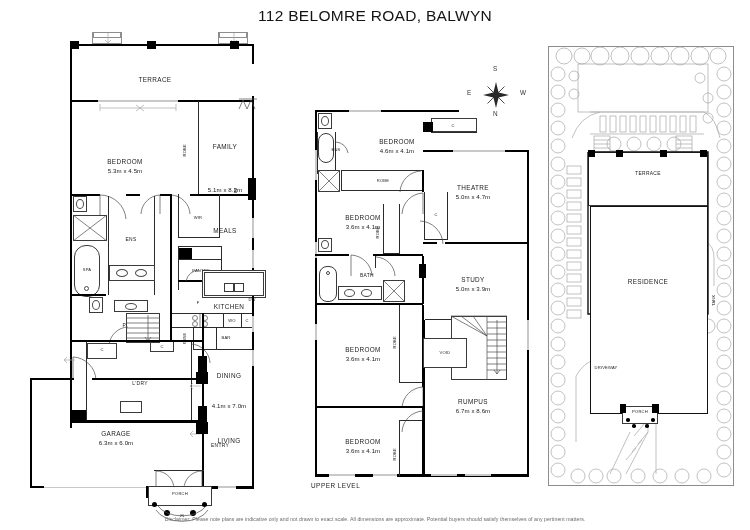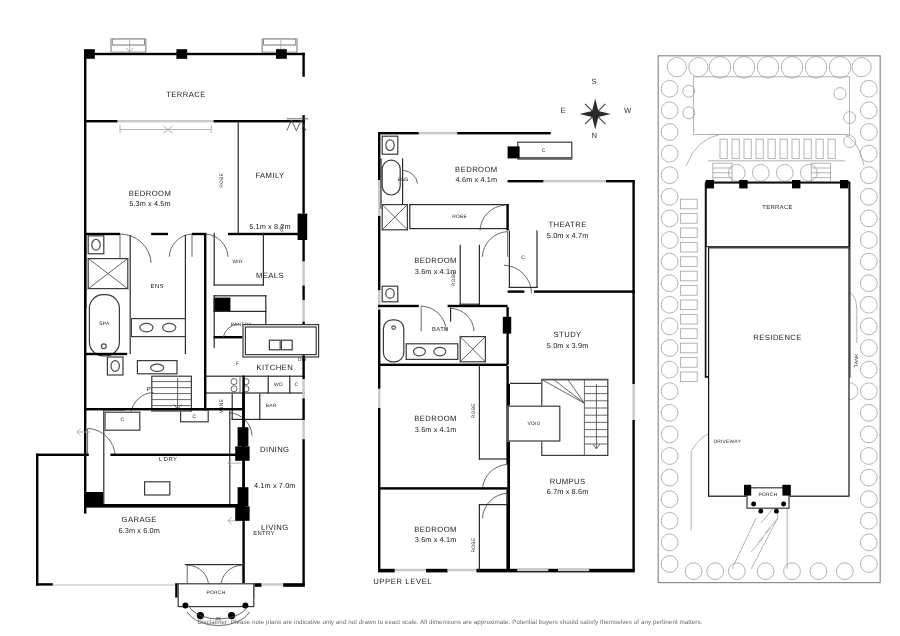--- a/index.html
+++ b/index.html
@@ -80,20 +80,21 @@
   }
   
   #compass { position: absolute; }
   #compass .cl { font-size: 6.4px; color:#333; position:absolute; }
 </style>
 </head>
 <body>
 
 <div id="page">
 
+  <div id="title">112 BELOMRE ROAD, BALWYN</div>
 
   <div id="compass" style="left:462px; top:66px; width:70px; height:58px;">
     <svg width="70" height="58" viewBox="0 0 70 58">
       <g transform="translate(34,29)">
         <polygon points="0,-13 2.6,-2.6 13,0 2.6,2.6 0,13 -2.6,2.6 -13,0 -2.6,-2.6" fill="#2a2a2a"></polygon>
         <polygon points="-9,-9 -2,-2 -2,-2 -9,-9" fill="#555"></polygon>
         <g stroke="#3a3a3a" stroke-width="0.9">
           <line x1="-8.5" y1="-8.5" x2="-2.2" y2="-2.2"></line>
           <line x1="8.5" y1="-8.5" x2="2.2" y2="-2.2"></line>
           <line x1="-8.5" y1="8.5" x2="-2.2" y2="2.2"></line>

